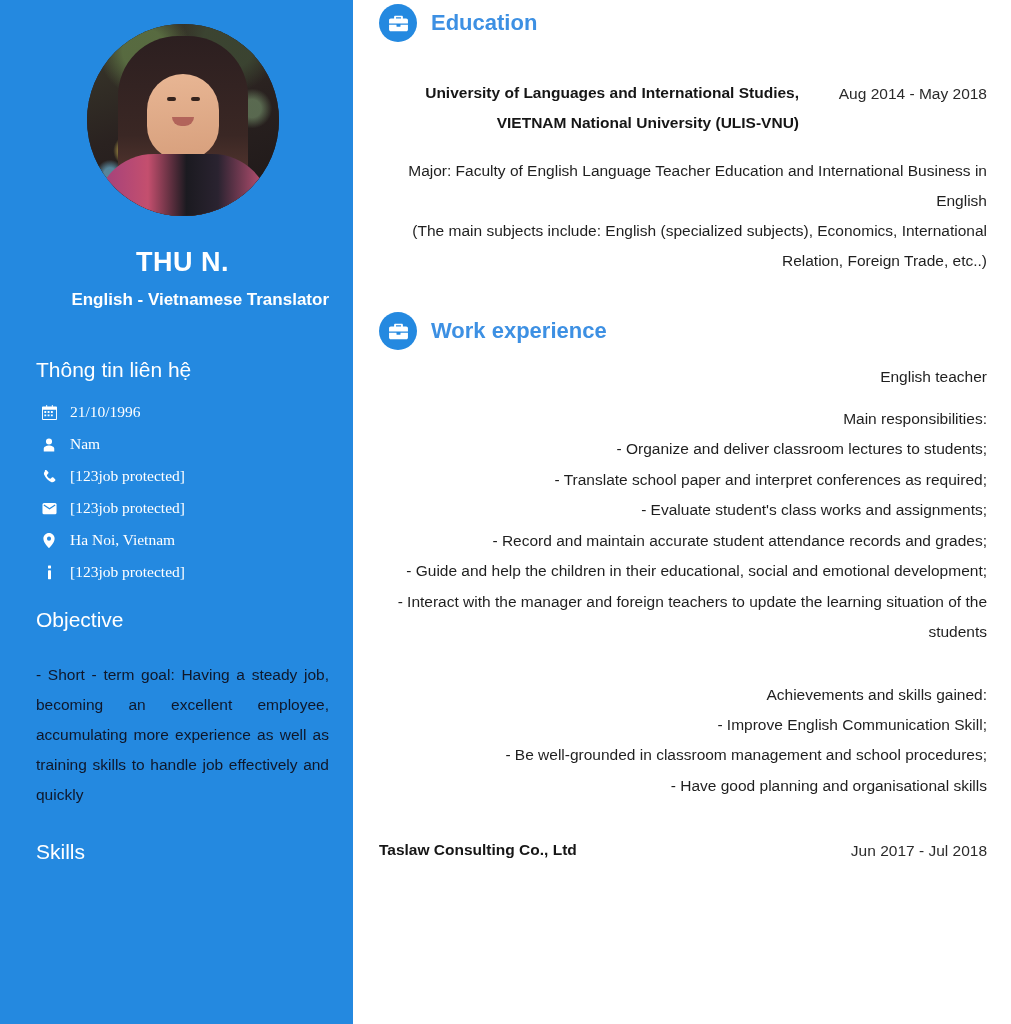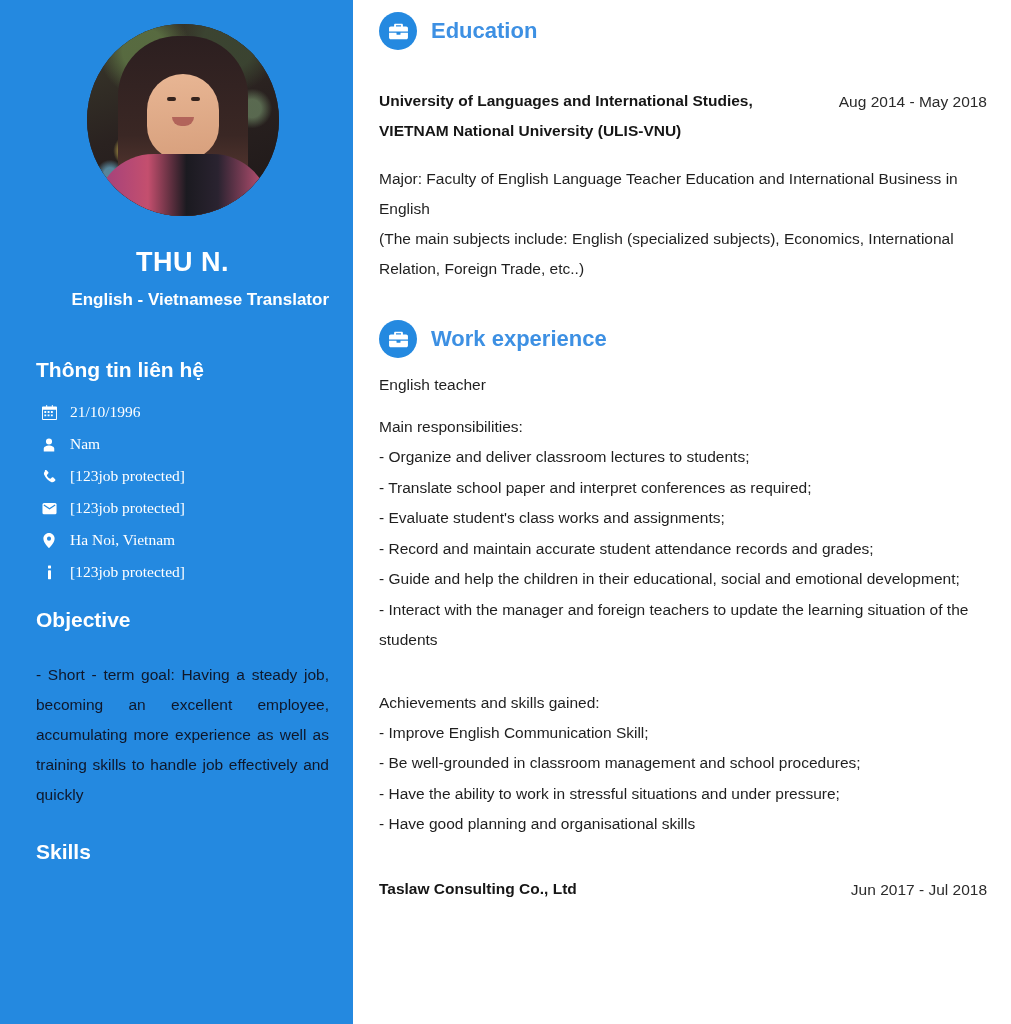--- a/index.html
+++ b/index.html
@@ -99,21 +99,21 @@
   }
   .job-title {
     text-align: right;
     font-size: 17px;
     font-weight: bold;
     margin-top: 12px;
     color: #ffffff;
   }
   .side-heading {
     font-size: 21px;
-    font-weight: bold;
+    font-weight: normal;
     color: #ffffff;
   }
   .contact-heading { margin-top: 48px; }
   .contact-list {
     margin-top: 14px;
     list-style: none;
     font-family: Liberation Serif, serif;
   }
   .contact-item {
     display: flex;
@@ -139,24 +139,25 @@
     line-height: 30px;
     text-align: justify;
     color: #0f172a;
   }
   .objective-body p + p { margin-top: 30px; }
   .skills-heading { margin-top: 30px; }
 
   
   .main {
     flex: 1 1 auto;
-    padding: 12px 24px 0 26px;
+    padding: 4px 24px 0 26px;
     background: #ffffff;
     color: #1c1c1c;
     overflow: hidden;
+    text-align: right;
   }
   .sec-head {
     display: flex;
     align-items: center;
     gap: 14px;
     margin-bottom: 10px;
   }
   .sec-icon {
     width: 38px; height: 38px;
     flex: 0 0 38px;
@@ -340,21 +341,20 @@
         <li>- Evaluate student's class works and assignments;</li>
         <li>- Record and maintain accurate student attendance records and grades;</li>
         <li>- Guide and help the children in their educational, social and emotional development;</li>
         <li>- Interact with the manager and foreign teachers to update the learning situation of the students</li>
       </ul>
 
       <div class="body-text gap-large">Achievements and skills gained:</div>
       <ul class="lines">
         <li>- Improve English Communication Skill;</li>
         <li>- Be well-grounded in classroom management and school procedures;</li>
-        <li>- Have the ability to work in stressful situations and under pressure;</li>
         <li>- Have good planning and organisational skills</li>
       </ul>
 
       <div class="entry-row footer-entry">
         <div class="entry-title">Taslaw Consulting Co., Ltd</div>
         <div class="entry-date">Jun 2017 - Jul 2018</div>
       </div>
     </section>
 
   </main>

